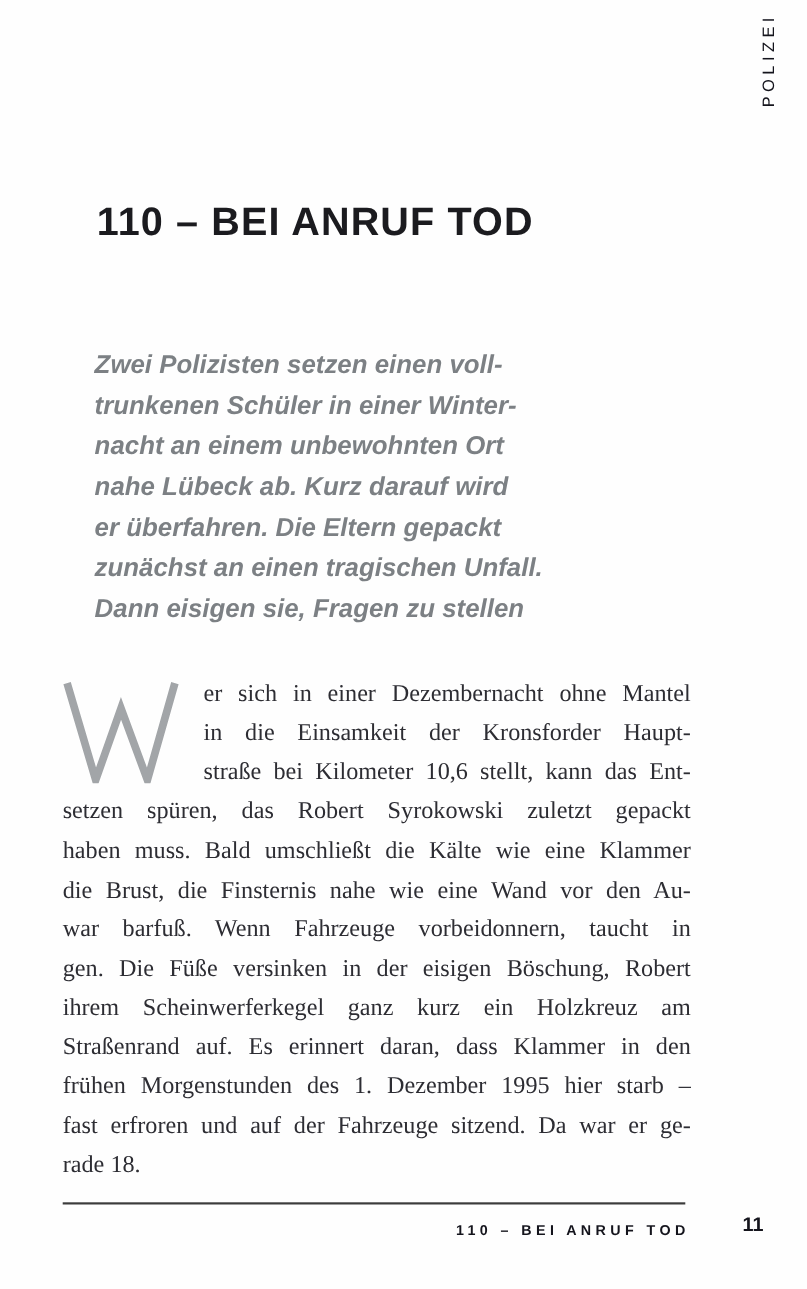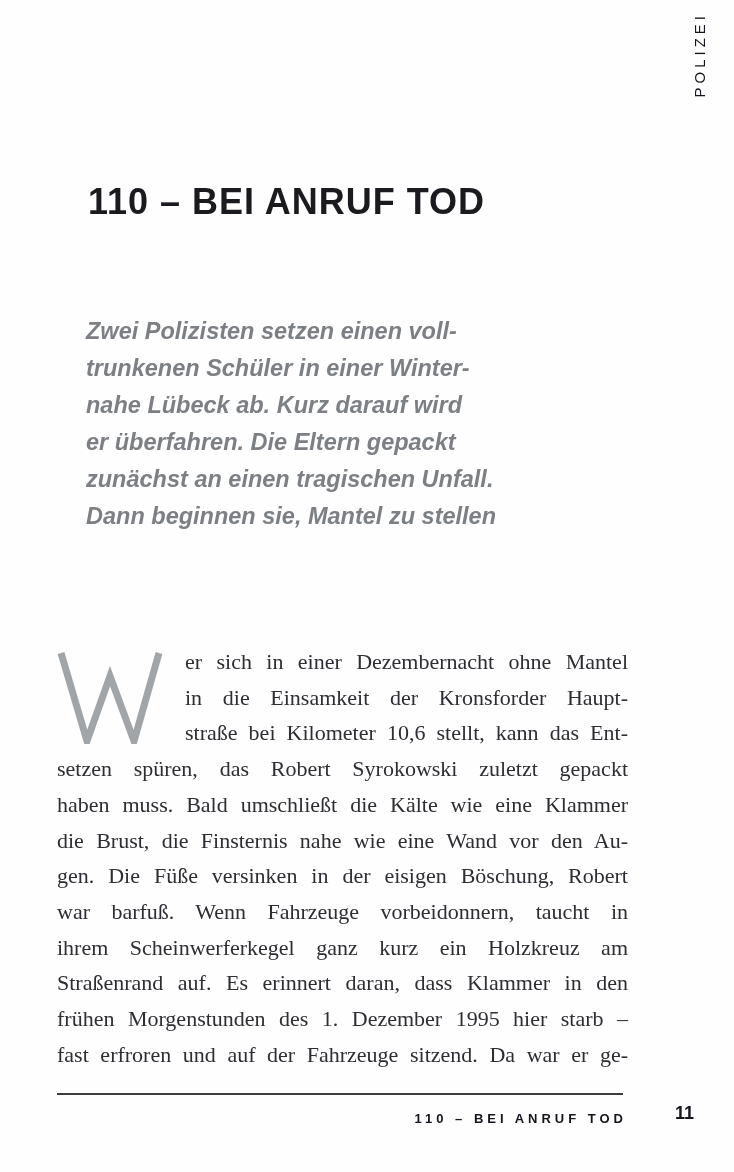--- a/index.html
+++ b/index.html
@@ -48,21 +48,21 @@
     font-weight: 700;
     font-style: italic;
     color: var(--lede, #7c8084);
   }
   .lede-line { white-space: nowrap; }
 
   
   .body-block {
     position: absolute;
     left: 57px;
-    top: 644px;
+    top: 612px;
     width: 571px;
     font-family: "Liberation Serif", serif;
     font-size: 22px;
     line-height: 35.7px;
     color: var(--body, #2d2d33);
   }
   .body-line {
     text-align: justify;
     text-align-last: justify;
   }
@@ -119,45 +119,47 @@
 
 <div class="page">
 
   <div class="v-label">POLIZEI</div>
 
   <h1 class="headline">110 – BEI ANRUF TOD</h1>
 
   <div class="lede">
     <div class="lede-line">Zwei Polizisten setzen einen voll-</div>
     <div class="lede-line">trunkenen Schüler in einer Winter-</div>
+    <div class="lede-line">nacht an einem unbewohnten Ort</div>
     <div class="lede-line">nahe Lübeck ab. Kurz darauf wird</div>
     <div class="lede-line">er überfahren. Die Eltern gepackt</div>
     <div class="lede-line">zunächst an einen tragischen Unfall.</div>
-    <div class="lede-line">Dann beginnen sie, Mantel zu stellen</div>
+    <div class="lede-line">Dann eisigen sie, Fragen zu stellen</div>
   </div>
 
   <div class="body-block">
     <span class="drop-cap">
       <span class="visually-hidden">W</span>
       <svg viewBox="0 0 106 94" aria-hidden="true">
         <polyline points="4,3 30,91 53,26 77,91 102,3" fill="none" stroke="var(--drop_cap, #a2a5a8)" stroke-width="7" stroke-linejoin="miter" stroke-linecap="butt"></polyline>
       </svg>
     </span>
     <div class="body-line indent">er sich in einer Dezembernacht ohne Mantel</div>
     <div class="body-line indent">in die Einsamkeit der Kronsforder Haupt-</div>
     <div class="body-line indent">straße bei Kilometer 10,6 stellt, kann das Ent-</div>
     <div class="body-line">setzen spüren, das Robert Syrokowski zuletzt gepackt</div>
     <div class="body-line">haben muss. Bald umschließt die Kälte wie eine Klammer</div>
     <div class="body-line">die Brust, die Finsternis nahe wie eine Wand vor den Au-</div>
+    <div class="body-line">war barfuß. Wenn Fahrzeuge vorbeidonnern, taucht in</div>
     <div class="body-line">gen. Die Füße versinken in der eisigen Böschung, Robert</div>
-    <div class="body-line">war barfuß. Wenn Fahrzeuge vorbeidonnern, taucht in</div>
     <div class="body-line">ihrem Scheinwerferkegel ganz kurz ein Holzkreuz am</div>
     <div class="body-line">Straßenrand auf. Es erinnert daran, dass Klammer in den</div>
     <div class="body-line">frühen Morgenstunden des 1. Dezember 1995 hier starb –</div>
     <div class="body-line">fast erfroren und auf der Fahrzeuge sitzend. Da war er ge-</div>
+    <div class="body-line last">rade 18.</div>
   </div>
 
   <div class="footer-rule"></div>
 
   <div class="footer-title">110 – BEI ANRUF TOD</div>
 
   <div class="page-num">11</div>
 
 </div>
 

